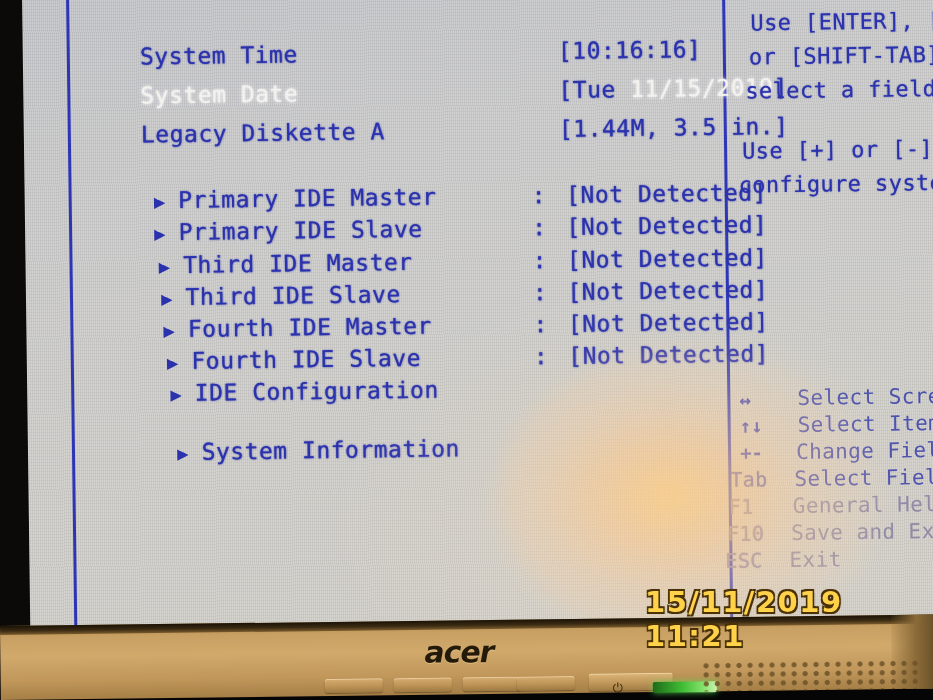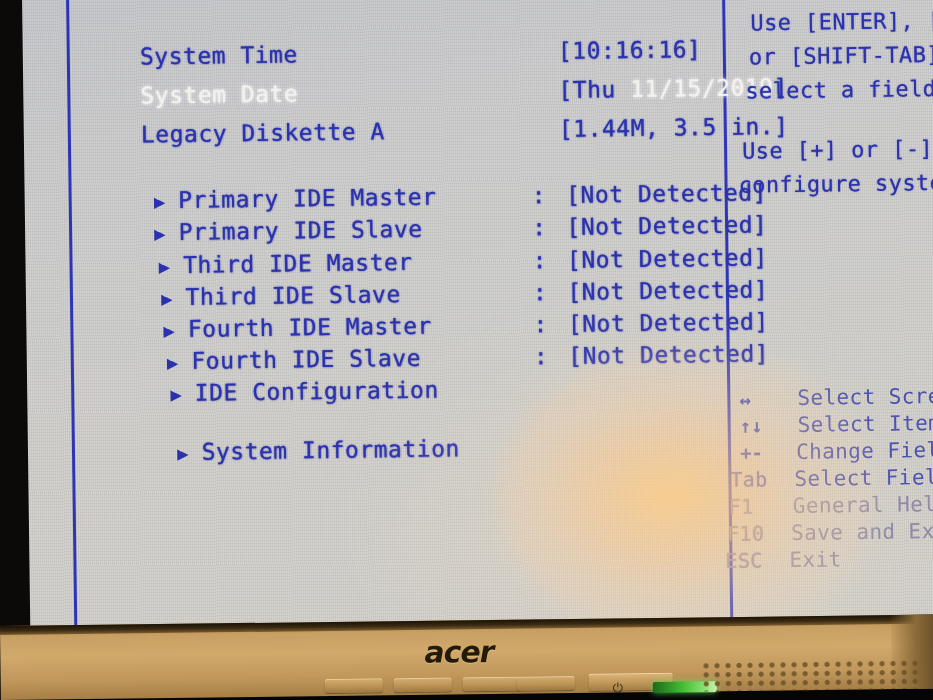--- a/index.html
+++ b/index.html
@@ -121,21 +121,21 @@
         <span class="lbl">System Time</span>
       </div>
       <div class="row" style="left:458px;top:32px;">
         <span class="val">[10:16:16]</span>
       </div>
 
       <div class="row" style="left:40px;top:71px;">
         <span class="lbl sel">System Date</span>
       </div>
       <div class="row" style="left:458px;top:71px;">
-        <span class="val">[Thu </span><span class="val sel">11/15/2019</span><span class="val">]</span>
+        <span class="val">[Tue </span><span class="val sel">11/15/2019</span><span class="val">]</span>
       </div>
 
       <div class="row" style="left:40px;top:110px;">
         <span class="lbl">Legacy Diskette A</span>
       </div>
       <div class="row" style="left:458px;top:110px;">
         <span class="val">[1.44M, 3.5 in.]</span>
       </div>
 
       <div class="row" style="left:52px;top:176px;">
@@ -216,20 +216,21 @@
       <div class="key key-dim" style="left:696px;top:564px;">ESC</div>
       <div class="keydesc key-dim" style="left:760px;top:564px;">Exit</div>
 
     </div>
 
     <div class="glare2"></div>
     <div class="glare"></div>
 
   </div>
 
+  <div id="stamp">15/11/2019  11:21</div>
 
   <div id="bezel">
     <div class="bezel-top-shadow"></div>
     <div class="bezel-right-edge"></div>
 
     <div class="acer-logo">acer</div>
 
     <div class="btn" style="left:324px;"></div>
     <div class="btn" style="left:393px;"></div>
     <div class="btn" style="left:462px;"></div>

